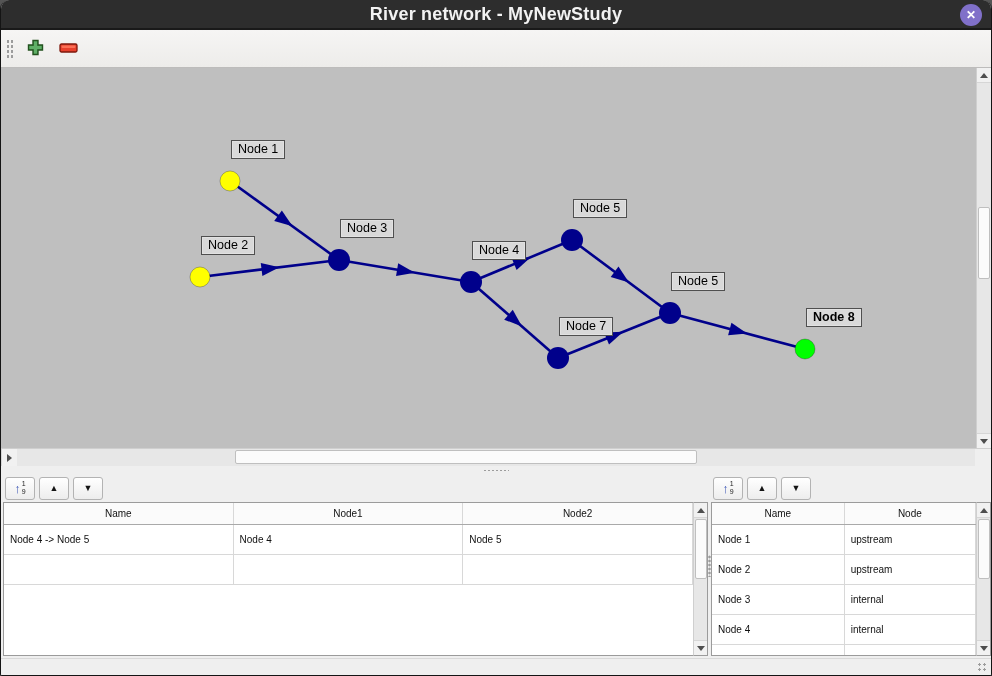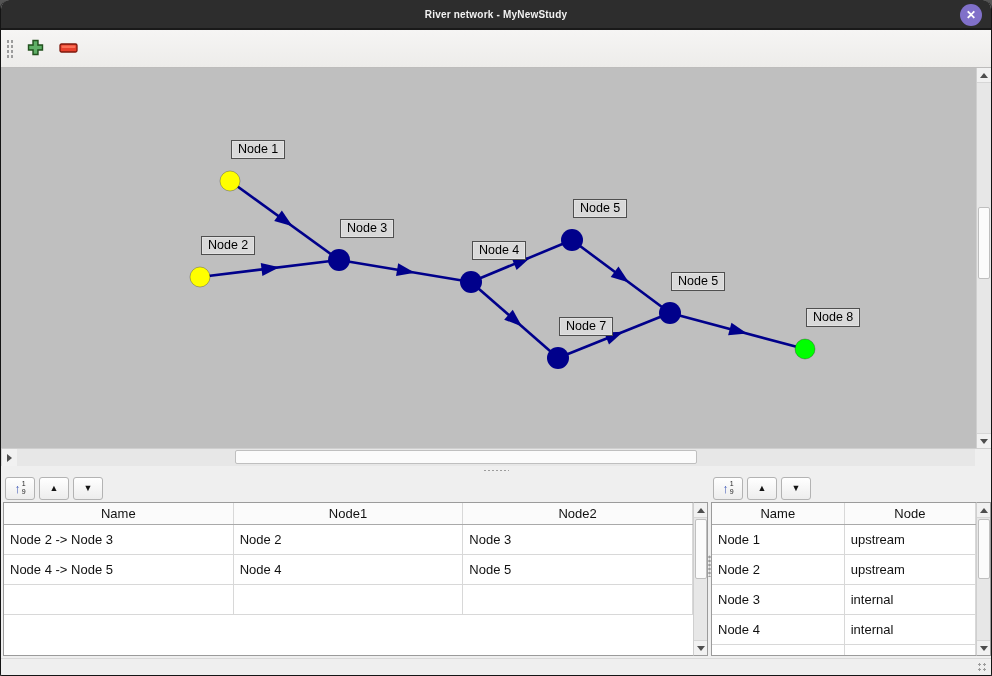--- a/index.html
+++ b/index.html
@@ -13,21 +13,21 @@
     background:#efefef;
     display:flex; flex-direction:column;
   }
   
   .titlebar {
     height:30px; flex:0 0 30px; background:#2d2d2d;
     border-bottom:2px solid #191919;
     display:flex; align-items:center; justify-content:center;
     position:relative;
   }
-  .titlebar .title { color:#f2f2f2; font-size:10px; font-weight:bold; letter-spacing:.2px; }
+  .titlebar .title { color:#f2f2f2; font-size:18px; font-weight:bold; letter-spacing:.2px; }
   .close-btn {
     position:absolute; right:9px; top:4px; width:22px; height:22px;
     border-radius:50%; background:#8070c9; border:none;
     color:#fff; font-size:12px; font-weight:bold; line-height:20px; text-align:center;
     cursor:default; padding:0;
   }
   
   .toolbar {
     height:38px; flex:0 0 38px;
     background:linear-gradient(#f6f5f4,#edecea);
@@ -83,21 +83,21 @@
     border:1px solid #b3b3b3; border-radius:3px;
     display:flex; align-items:center; justify-content:center; padding:0;
   }
   .sort-ico { display:flex; align-items:center; line-height:1; }
   .sort-arrow { color:#3b55b5; font-weight:bold; font-size:13px; }
   .sort-digits { display:flex; flex-direction:column; font-size:7px; color:#222; line-height:1.1; margin-left:1px; }
   .mini-glyph { font-size:9px; color:#141414; line-height:1; }
   
   .table-wrap { display:flex; height:154px; }
   .table-scroll { overflow:hidden; height:154px; background:#fff; border:1px solid #9b9b9b; border-right:none; }
-  .data-table { border-collapse:collapse; table-layout:fixed; font-size:13px; color:#111;padding-left:42px; }
+  .data-table { border-collapse:collapse; table-layout:fixed; font-size:10px; color:#111;padding-left:42px; }
   .data-table th {
     height:21px; font-weight:normal; text-align:center;
     background:#fbfbfb; border-right:1px solid #d8d8d8; border-bottom:1px solid #a9a9a9;
   }
   .data-table td {
     height:30px; padding-left:6px; text-align:left;
     border-right:1px solid #d8d8d8; border-bottom:1px solid #d8d8d8;
     background:#fff; overflow:hidden; white-space:nowrap;
   }
   .table-wrap .vsb { height:154px; border:1px solid #9b9b9b; border-left:1px solid #cfcfcf; }
@@ -164,21 +164,21 @@
           <circle cx="669" cy="245" r="11" fill="#00008b"></circle>
           <circle cx="804" cy="281" r="10" fill="#00ff00" stroke="rgba(0,0,0,0.25)" stroke-width="1"></circle>
         </svg>
     <div class="node-label" style="left: 230px; top: 72px;">Node 1</div>
         <div class="node-label" style="left: 200px; top: 168px;">Node 2</div>
         <div class="node-label" style="left: 339px; top: 151px;">Node 3</div>
         <div class="node-label" style="left: 471px; top: 173px;">Node 4</div>
         <div class="node-label" style="left: 572px; top: 131px;">Node 5</div>
         <div class="node-label" style="left: 558px; top: 249px;">Node 7</div>
         <div class="node-label" style="left: 670px; top: 204px;">Node 5</div>
-        <div class="node-label" style="left: 805px; top: 240px;">Node 8</div>
+        <div class="node-label" style="left: 805px; top: 240px; font-weight: bold;">Node 8</div>
       </div>
     <div class="vsb">
       <button class="sb-btn top">
           <span class="tri up"></span>
         </button>
       <div class="vsb-handle" style="top:139px; height:72px;"></div>
       <button class="sb-btn bottom">
           <span class="tri down"></span>
         </button>
     </div>
@@ -228,25 +228,20 @@
                 <col style="width: 231px;">
               </colgroup>
               <thead>
                 <tr>
                   <th>Name</th>
                   <th>Node1</th>
                   <th>Node2</th>
                 </tr>
               </thead>
               <tbody>
-                <tr>
-                  <td>Node 2 -&gt; Node 3</td>
-                  <td>Node 2</td>
-                  <td>Node 3</td>
-                </tr>
                 <tr>
                   <td>Node 4 -&gt; Node 5</td>
                   <td>Node 4</td>
                   <td>Node 5</td>
                 </tr>
                 <tr>
                   <td></td>
                   <td></td>
                   <td></td>
                 </tr>

